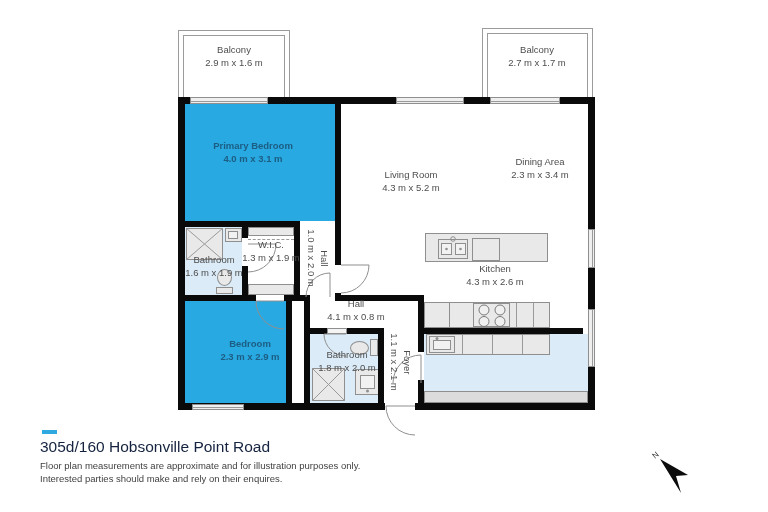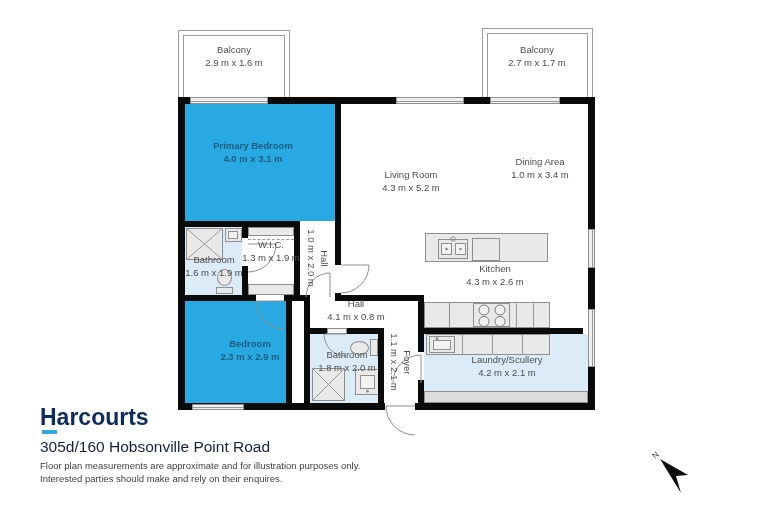--- a/index.html
+++ b/index.html
@@ -173,21 +173,21 @@
   <div class="lbl onblue" style="left:253px;top:153px;">
       <div>Primary Bedroom</div>
       <div>4.0 m x 3.1 m</div>
     </div>
   <div class="lbl" style="left:411px;top:182px;">
       <div>Living Room</div>
       <div>4.3 m x 5.2 m</div>
     </div>
   <div class="lbl" style="left:540px;top:169px;">
       <div>Dining Area</div>
-      <div>1.0 m x 3.4 m</div>
+      <div>2.3 m x 3.4 m</div>
     </div>
   <div class="lbl" style="left:214px;top:267px;">
       <div>Bathroom</div>
       <div>1.6 m x 1.9 m</div>
     </div>
   <div class="lbl" style="left:271px;top:252px;">
       <div>W.I.C.</div>
       <div>1.3 m x 1.9 m</div>
     </div>
   <div class="lbl vert" style="left:317px;top:258px;">
@@ -207,26 +207,21 @@
       <div>1.8 m x 2.0 m</div>
     </div>
   <div class="lbl vert" style="left:400px;top:362px;">
       <div>Foyer</div>
       <div>1.1 m x 2.1 m</div>
     </div>
   <div class="lbl" style="left:495px;top:276px;">
       <div>Kitchen</div>
       <div>4.3 m x 2.6 m</div>
     </div>
-  <div class="lbl" style="left:507px;top:367px;">
-      <div>Laundry/Scullery</div>
-      <div>4.2 m x 2.1 m</div>
-    </div>
-
-  <div class="brand-logo">Harcourts</div>
+
   <div class="brand-underline"></div>
   <div class="brand-address">305d/160 Hobsonville Point Road</div>
   <div class="brand-disc" style="top:473px;">Interested parties should make and rely on their enquires.</div>
   <div class="brand-disc" style="top:460px;">Floor plan measurements are approximate and for illustration purposes only.</div>
 
   <svg class="abs" style="left:642px;top:442px;" width="60" height="60" viewBox="0 0 60 60">
     <text x="13" y="17" font-size="8" fill="#333" transform="rotate(-40 13 17)" font-family="Liberation Sans, sans-serif">N</text>
     <path d="M 18,17 L 46,33 L 34,34 L 39,51 Z" fill="#0c0c0c"></path>
   </svg>
 

